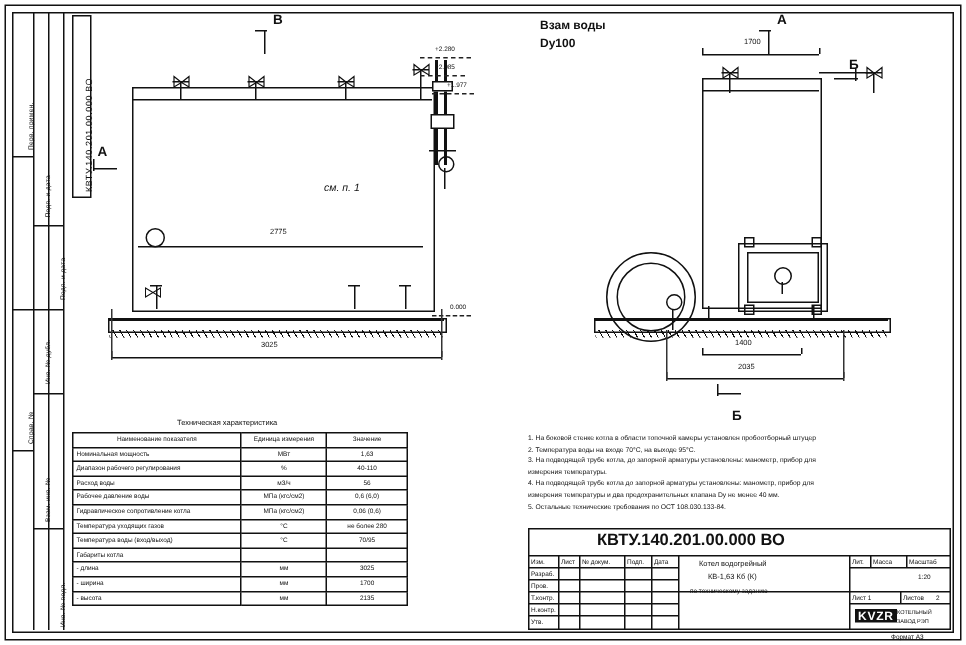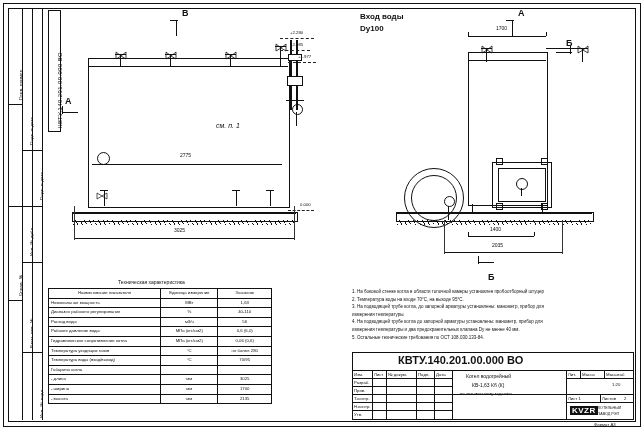--- a/index.html
+++ b/index.html
@@ -195,21 +195,21 @@
   <div class="dash" style="left:288px; top:210px; width:26px;"></div>
 
   <div class="ln h" style="left:74px; top:238px; width:220px;"></div>
   <div class="tick" style="left:74px; top:234px;"></div>
   <div class="tick" style="left:294px; top:234px;"></div>
   <div class="dimtxt" style="left:174px; top:227px;">3025</div>
 
   <div class="ln v thin" style="left:74px; top:206px; height:34px;"></div>
   <div class="ln v thin" style="left:294px; top:206px; height:34px;"></div>
 
-  <div class="arrowlbl" style="left:360px; top:12px; font-weight:bold;">Вход воды</div>
+  <div class="arrowlbl" style="left:360px; top:12px; font-weight:bold;">Взам воды</div>
   <div class="arrowlbl" style="left:360px; top:24px; font-weight:bold;">Dy100</div>
 
   <div class="sec-letter" style="left:518px; top:8px;">А</div>
   <div class="ln v" style="left:512px; top:20px; height:16px;"></div>
   <div class="ln h" style="left:506px; top:20px; width:8px;"></div>
 
   <div class="sec-letter" style="left:566px; top:38px;">Б</div>
   <div class="ln h" style="left:556px; top:52px; width:16px;"></div>
   <div class="ln v" style="left:570px; top:46px; height:8px;"></div>
 

